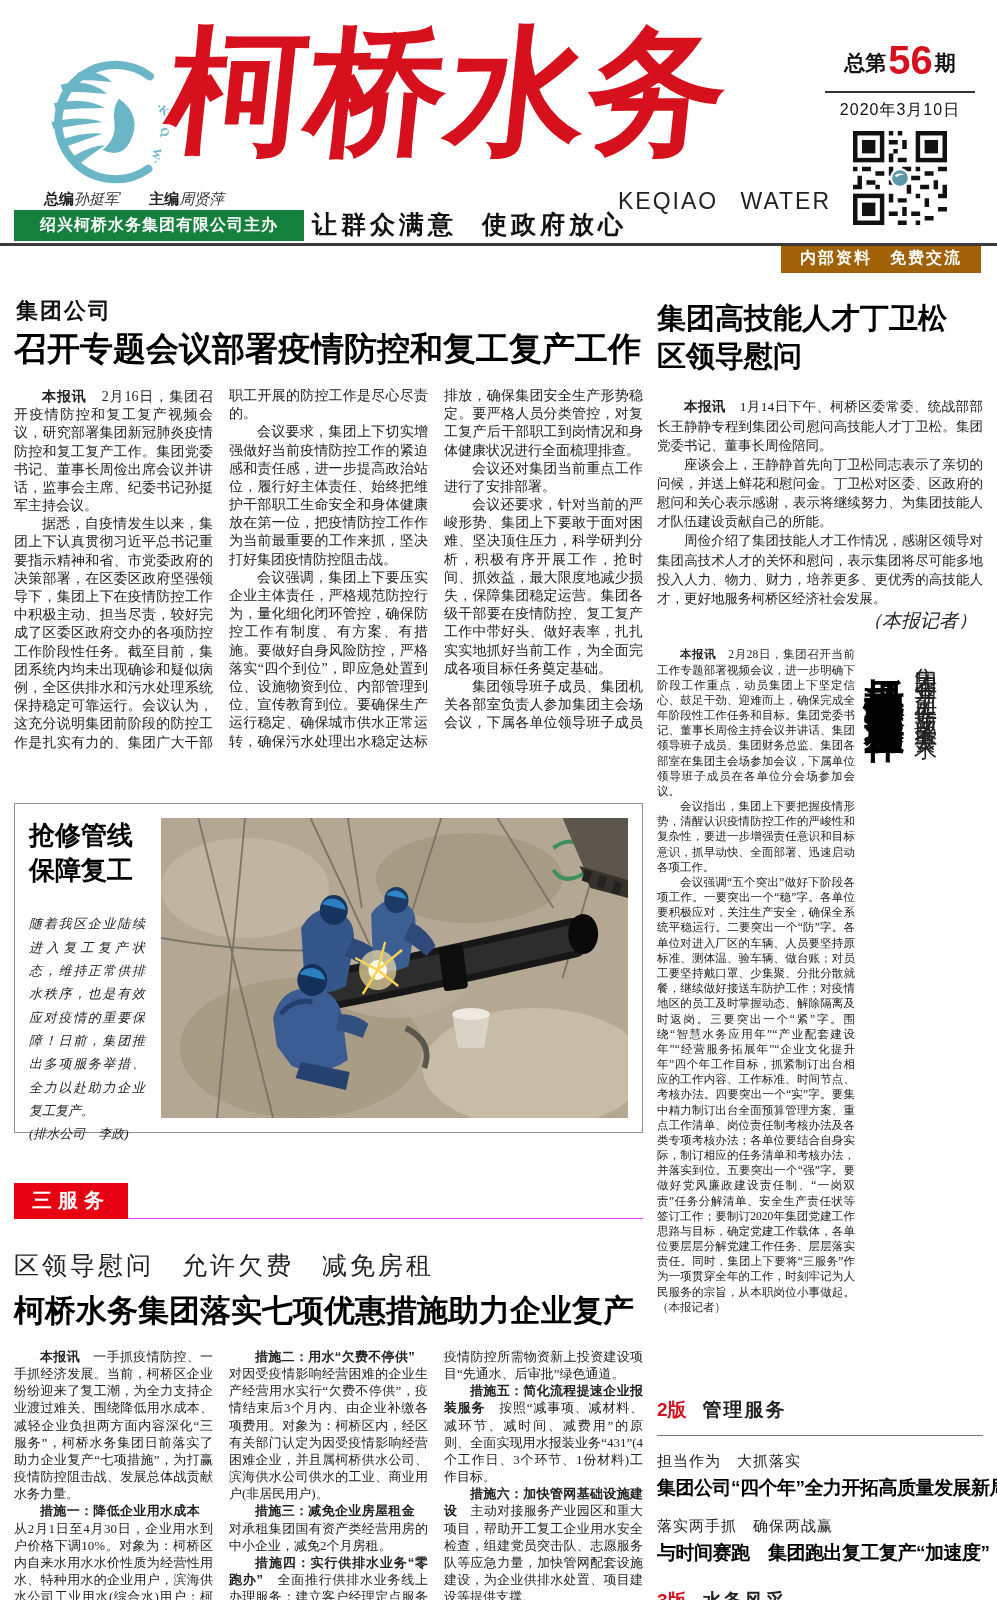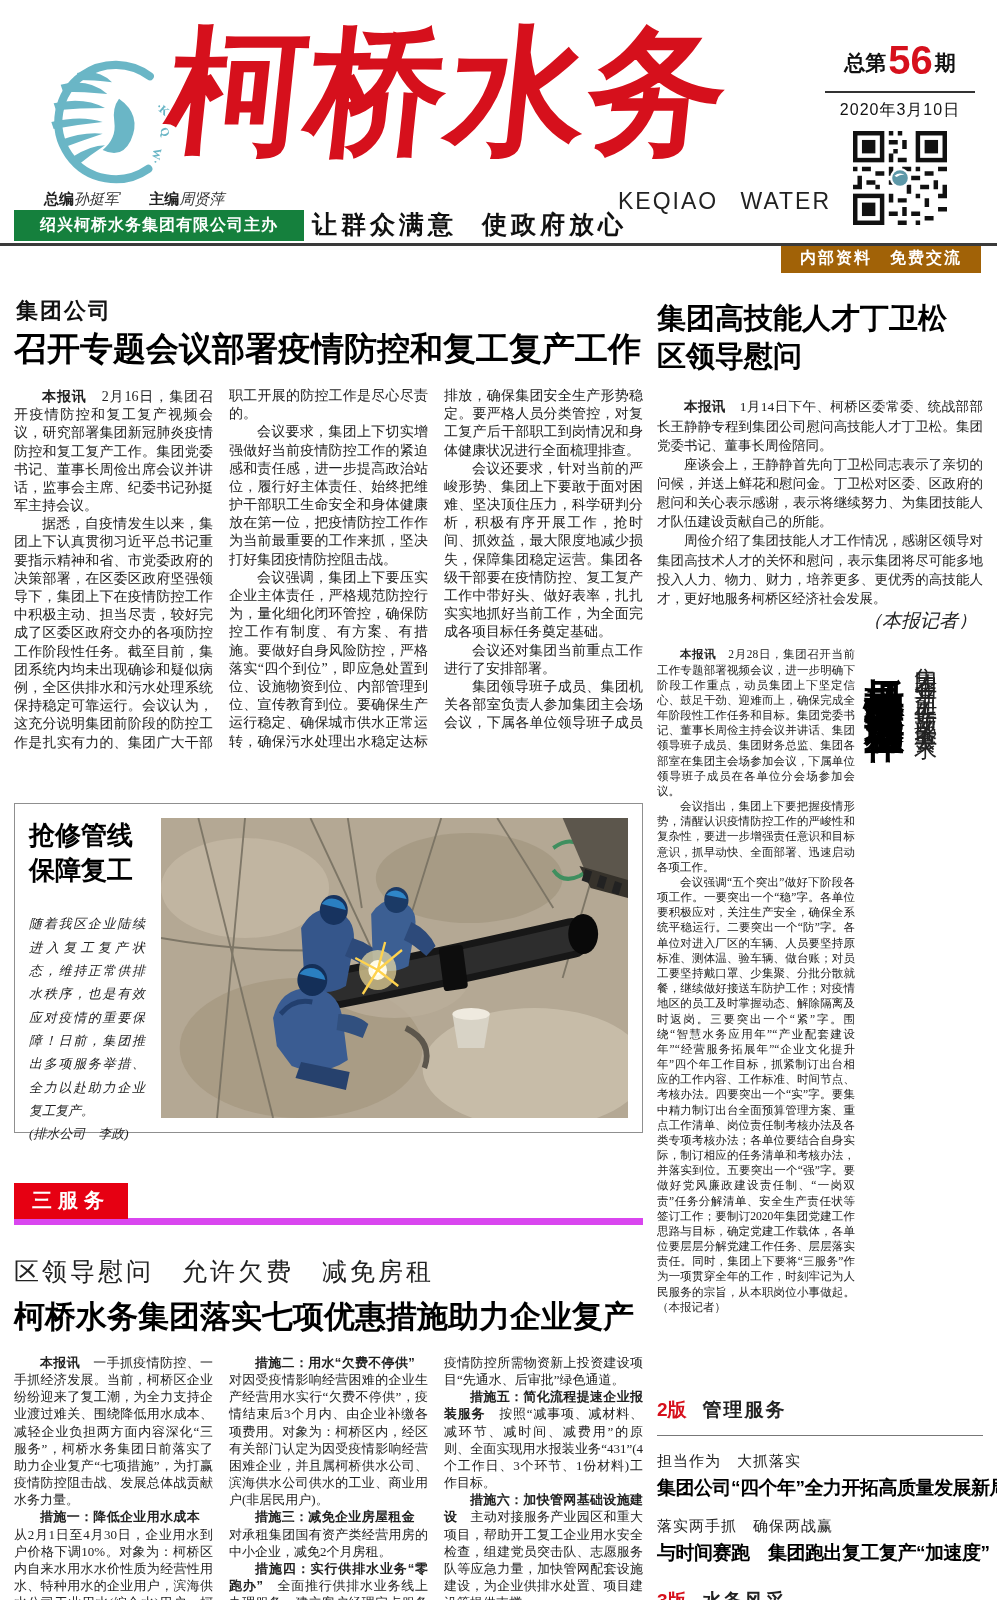--- a/index.html
+++ b/index.html
@@ -61,21 +61,21 @@
   .photo-title { font-size:26px; font-weight:bold; line-height:1.35; color:#000;
     font-family:"Liberation Sans",sans-serif; }
   .photo-caption { margin-top:24px; font-size:13px; line-height:1.8; text-align:justify;
     font-style:italic; color:#222; }
   .photo-credit { font-size:13px; font-style:italic; color:#222; margin-top:2px; }
   .photo-frame { flex:1; height:100%; }
   .photo-frame svg { width:100%; height:100%; display:block; }
 
   
   .service { margin-top:50px; }
-  .service-label-row { border-bottom:7px solid #d946ef; }
+  .service-label-row { border-bottom:1px solid #d946ef; }
   .service-label { display:inline-block; background:#e60012; color:#fff; font-weight:bold;
     font-size:20px; letter-spacing:6px; padding:4px 18px 5px 18px; margin-bottom:-1px;
     font-family:"Liberation Sans",sans-serif; }
   .service-kicker { margin-top:30px; font-size:25px; color:#222; letter-spacing:3px;
     font-family:"Liberation Sans",sans-serif; font-weight:400; }
   .service-headline { margin-top:8px; font-size:31px; font-weight:bold; color:#000;
     font-family:"Liberation Sans",sans-serif; white-space:nowrap; }
   .service-body { height:300px; font-size:13px; line-height:1.32; margin-top:16px; }
 
   
@@ -180,22 +180,22 @@
 
     <section>
       <div class="a1-kicker">集团公司</div>
       <h1 class="a1-headline">召开专题会议部署疫情防控和复工复产工作</h1>
       <div class="body-cols a1-body">
 
       <p class="para"><span class="lead">本报讯</span>　2月16日，集团召开疫情防控和复工复产视频会议，研究部署集团新冠肺炎疫情防控和复工复产工作。集团党委书记、董事长周俭出席会议并讲话，监事会主席、纪委书记孙挺军主持会议。</p>
           <p class="para">据悉，自疫情发生以来，集团上下认真贯彻习近平总书记重要指示精神和省、市党委政府的决策部署，在区委区政府坚强领导下，集团上下在疫情防控工作中积极主动、担当尽责，较好完成了区委区政府交办的各项防控工作阶段性任务。截至目前，集团系统内均未出现确诊和疑似病例，全区供排水和污水处理系统保持稳定可靠运行。会议认为，这充分说明集团前阶段的防控工作是扎实有力的、集团广大干部职工开展的防控工作是尽心尽责的。</p>
           <p class="para">会议要求，集团上下切实增强做好当前疫情防控工作的紧迫感和责任感，进一步提高政治站位，履行好主体责任、始终把维护干部职工生命安全和身体健康放在第一位，把疫情防控工作作为当前最重要的工作来抓，坚决打好集团疫情防控阻击战。</p>
           <p class="para">会议强调，集团上下要压实企业主体责任，严格规范防控行为，量化细化闭环管控，确保防控工作有制度、有方案、有措施。要做好自身风险防控，严格落实“四个到位”，即应急处置到位、设施物资到位、内部管理到位、宣传教育到位。要确保生产运行稳定、确保城市供水正常运转，确保污水处理出水稳定达标排放，确保集团安全生产形势稳定。要严格人员分类管控，对复工复产后干部职工到岗情况和身体健康状况进行全面梳理排查。</p>
+          <p class="para">会议还对集团当前重点工作进行了安排部署。</p>
           <p class="para">会议还要求，针对当前的严峻形势、集团上下要敢于面对困难、坚决顶住压力，科学研判分析，积极有序开展工作，抢时间、抓效益，最大限度地减少损失，保障集团稳定运营。集团各级干部要在疫情防控、复工复产工作中带好头、做好表率，扎扎实实地抓好当前工作，为全面完成各项目标任务奠定基础。</p>
-          <p class="para">会议还对集团当前重点工作进行了安排部署。</p>
           <p class="para">集团领导班子成员、集团机关各部室负责人参加集团主会场会议，下属各单位领导班子成员及各部室负责人在各自单位分会场参加会议。</p>
         </div>
     </section>
 
     <section class="photo-box">
       <div class="photo-info">
         <div class="photo-title">
           <div>抢修管线</div>
           <div>保障复工</div>
         </div>

